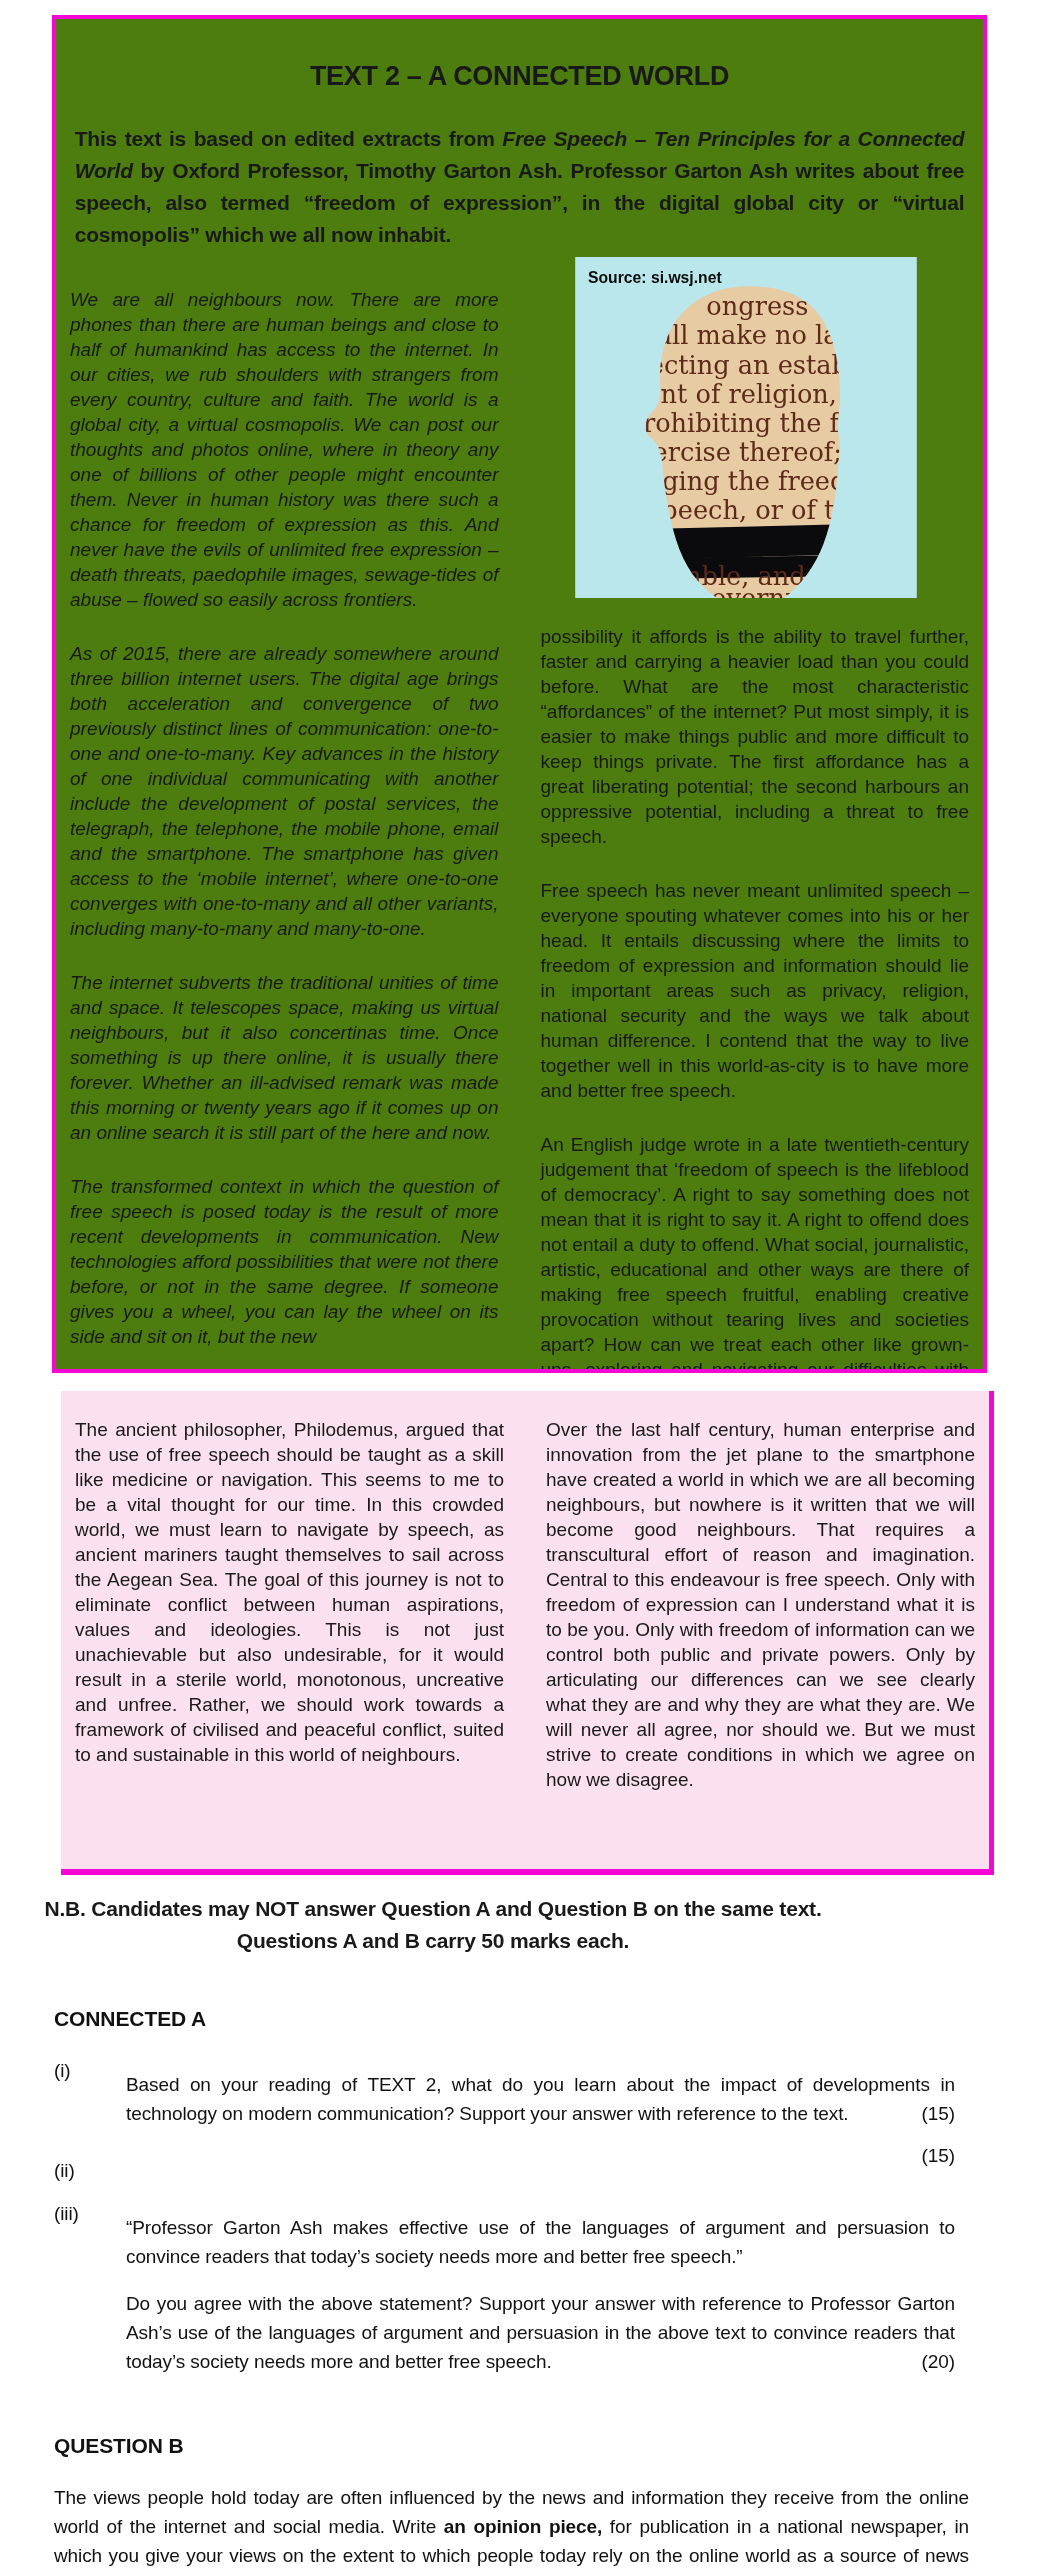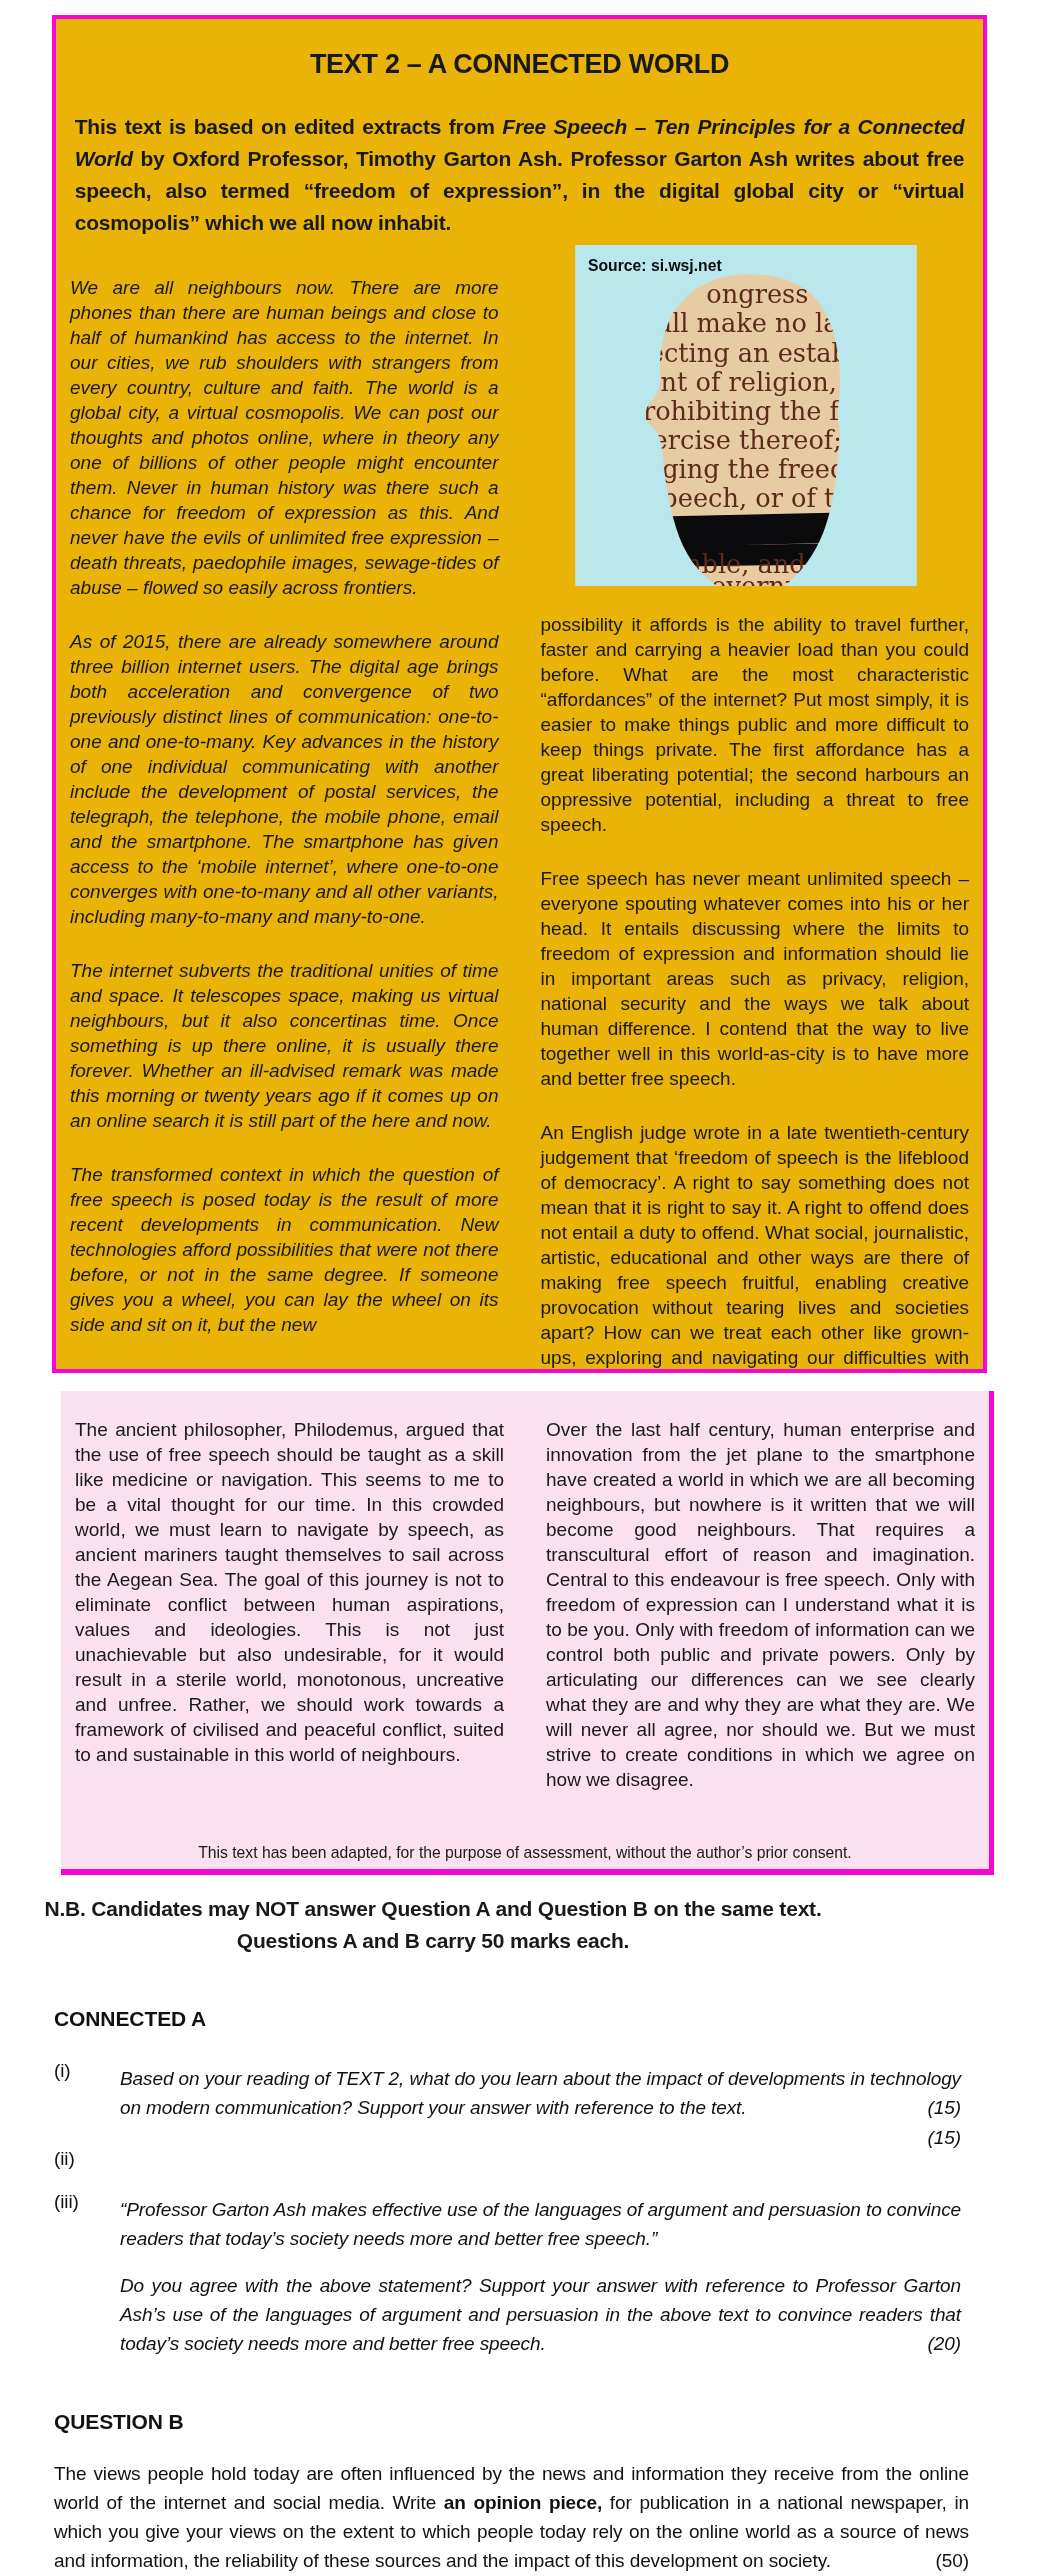--- a/index.html
+++ b/index.html
@@ -3,22 +3,22 @@
 <meta charset="utf-8">
 <style>
   html,body{margin:0;padding:0;}
   body{
     width:1060px;height:2576px;position:relative;background:#ffffff;
     font-family:"Liberation Sans",sans-serif;color:#191919;overflow:hidden;
   }
   
   .box1{
     position:absolute;left:52px;top:14.6px;width:935px;height:1358px;
-    background:#eab308;border:4.7px solid #f407d4;box-sizing:border-box;
-    padding:4px 14px;overflow:hidden;
+    background:#4d7c0f;border:4.7px solid #f407d4;box-sizing:border-box;
+    padding:16px 14px;overflow:hidden;
   }
   .panel-title{
     text-align:center;font-size:27px;font-weight:700;margin:26px 0 0;
     letter-spacing:-0.3px;
   }
   .intro{
     margin:31.5px 4.7px 0;font-size:21px;font-weight:700;line-height:32px;
     text-align:justify;letter-spacing:-0.2px;
   }
   .cols{display:flex;gap:42px;margin-top:5.8px;}
@@ -45,21 +45,21 @@
   }
   
   .questions{
     position:absolute;left:54px;top:2004px;width:915px;
     font-size:19px;line-height:29px;color:#111;letter-spacing:-0.1px;
   }
   .qheading{font-weight:700;font-size:21px;margin:0 0 23px;line-height:29px;}
   .qitem{display:flex;margin:0 0 14px;}
   .qnum{width:58px;flex:none;}
   .qbody{flex:1;position:relative;}
-  .qbody p{margin:8px;text-align:justify;position:relative;font-style:italic;}
+  .qbody p{margin:14px;text-align:justify;position:relative;}
   .qbody p.quote{margin-bottom:17.5px;}
   .marks{position:absolute;right:0;bottom:0;}
   .qb-heading{margin-top:41px;}
   .qb-para{margin:0;text-align:justify;position:relative;}
   .b{font-weight:700;}
 </style>
 </head>
 <body>
 
 <div class="page">
@@ -113,21 +113,20 @@
 
   <section class="box2">
     <div class="cols">
       <div class="col">
         <p>The ancient philosopher, Philodemus, argued that the use of free speech should be taught as a skill like medicine or navigation.  This seems to me to be a vital thought for our time.  In this crowded world, we must learn to navigate by speech, as ancient mariners taught themselves to sail across the Aegean Sea.  The goal of this journey is not to eliminate conflict between human aspirations, values and ideologies.  This is not just unachievable but also undesirable, for it would result in a sterile world, monotonous, uncreative and unfree.  Rather, we should work towards a framework of civilised and peaceful conflict, suited to and sustainable in this world of neighbours.</p>
       </div>
       <div class="col">
         <p>Over the last half century, human enterprise and innovation from the jet plane to the smartphone have created a world in which we are all becoming neighbours, but nowhere is it written that we will become good neighbours.  That requires a transcultural effort of reason and imagination.  Central to this endeavour is free speech.  Only with freedom of expression can I understand what it is to be you.  Only with freedom of information can we control both public and private powers.  Only by articulating our differences can we see clearly what they are and why they are what they are.  We will never all agree, nor should we.  But we must strive to create conditions in which we agree on how we disagree.</p>
       </div>
     </div>
-    <div class="footnote">This text has been adapted, for the purpose of assessment, without the author’s prior consent.</div>
   </section>
 
   <div class="nb">
     <div>N.B. Candidates may NOT answer Question A and Question B on the same text.</div>
     <div>Questions A and B carry 50 marks each.</div>
   </div>
 
   <section class="questions">
 
     <h2 class="qheading">CONNECTED A</h2>

